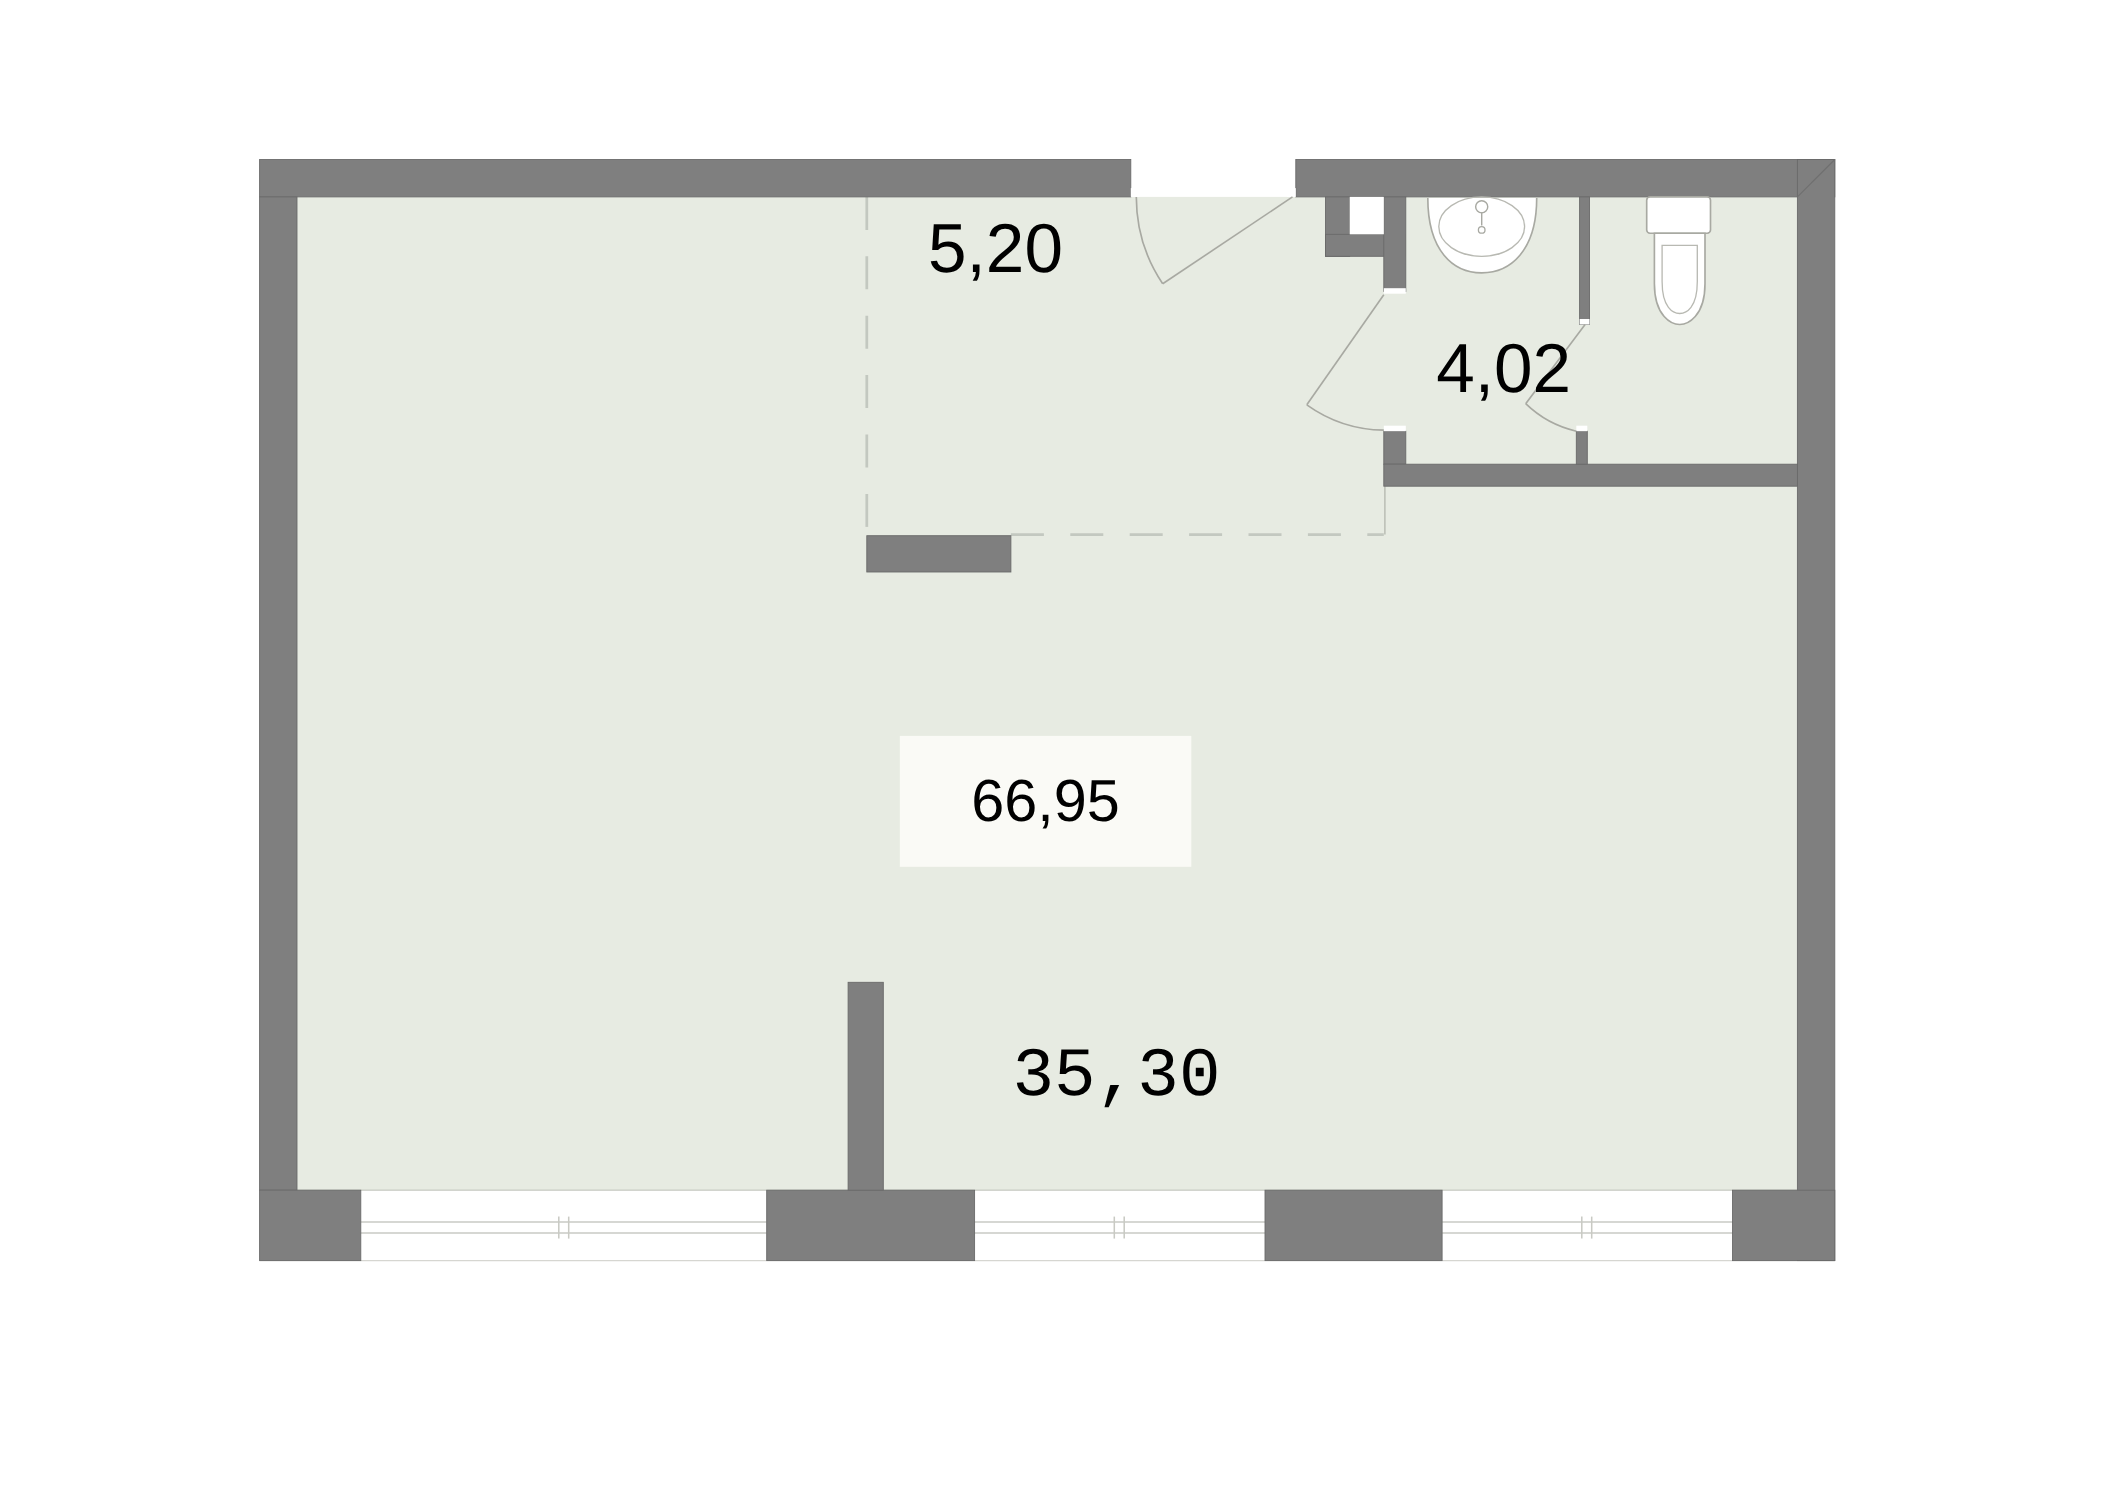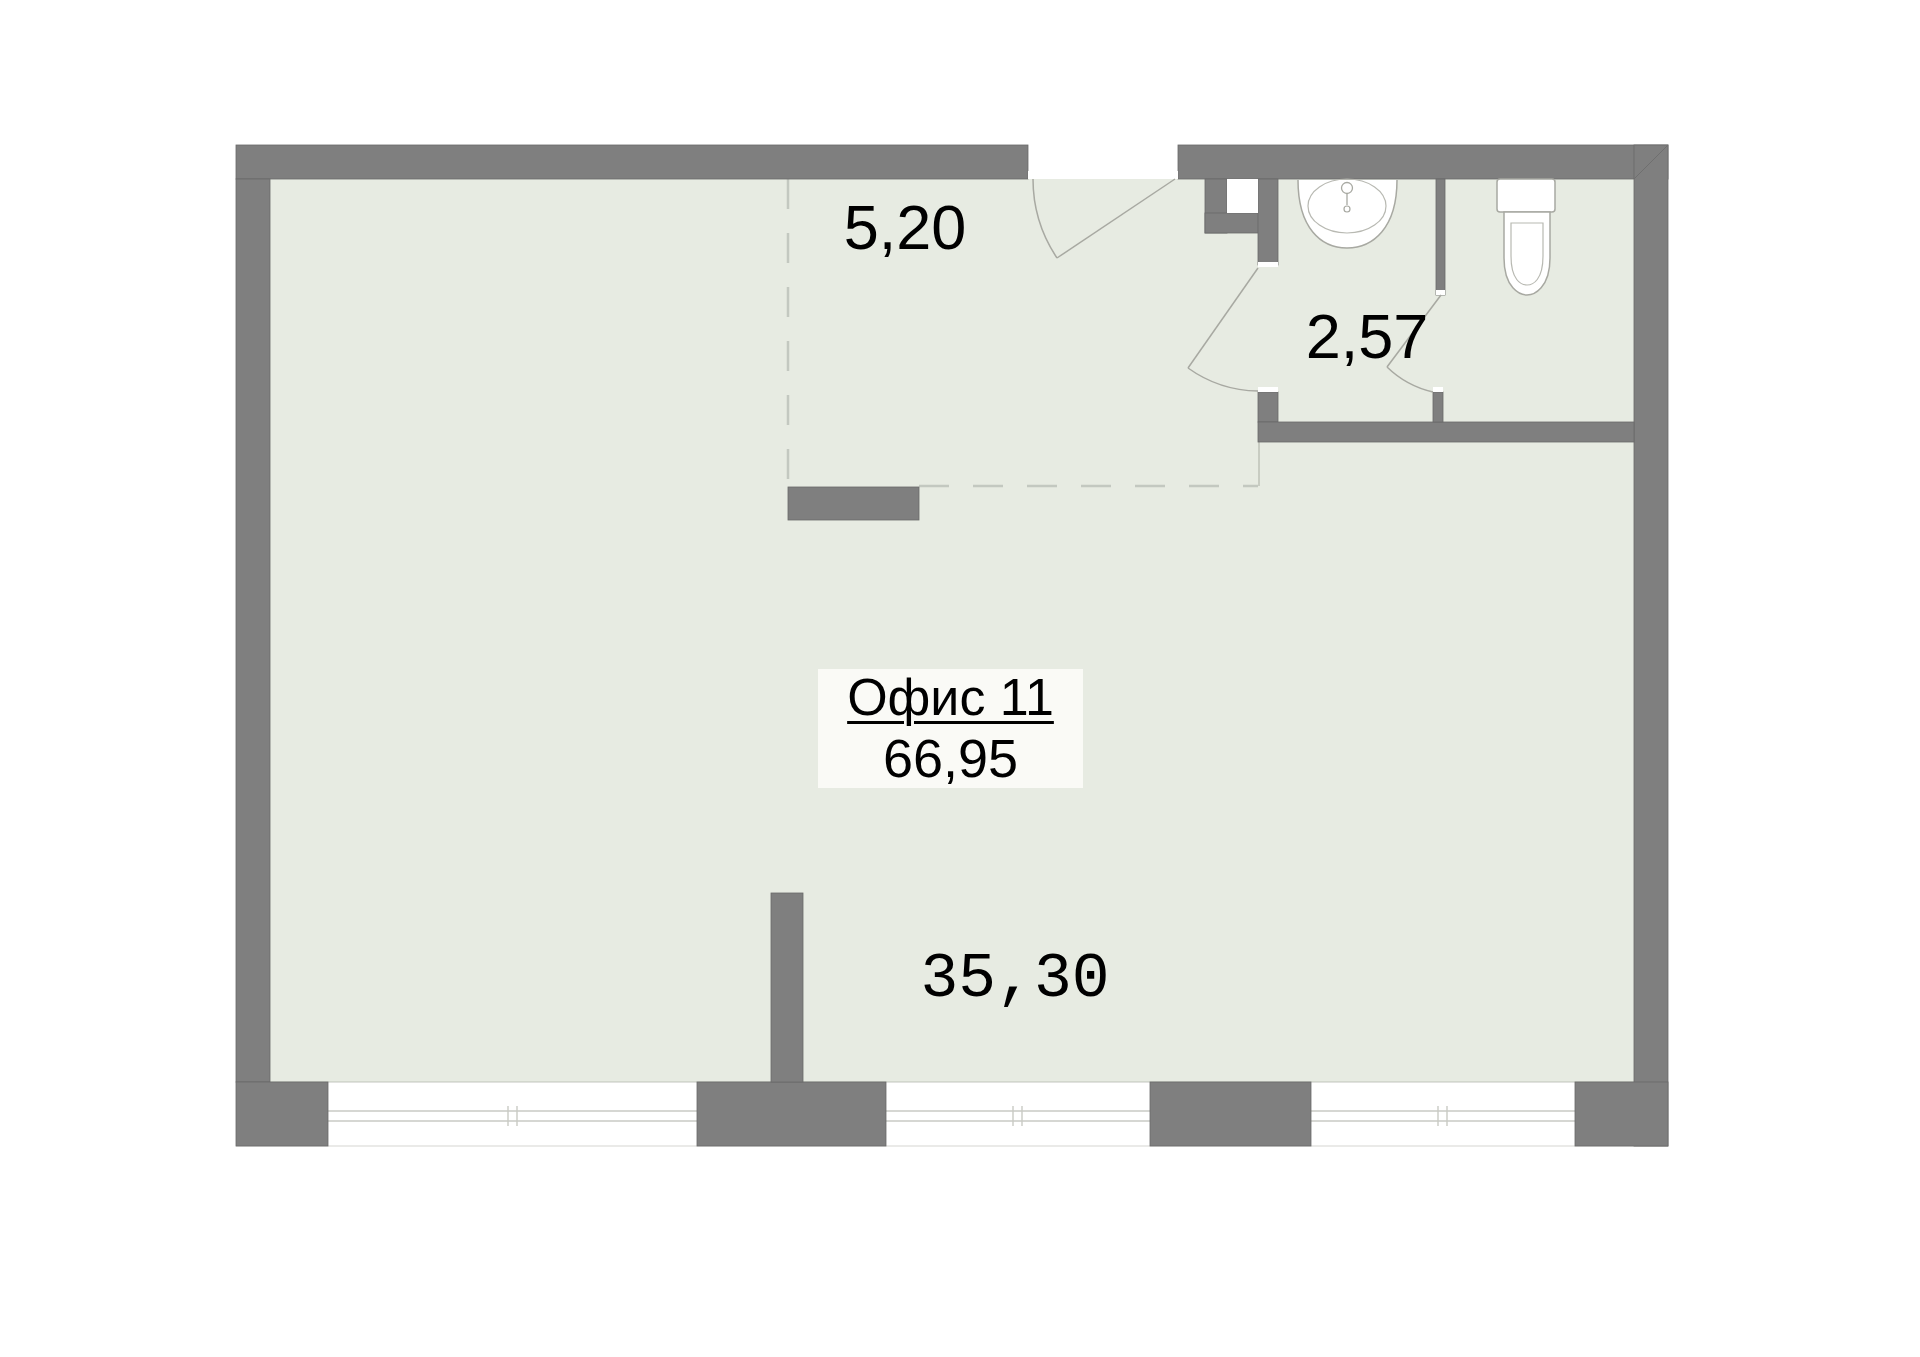--- a/index.html
+++ b/index.html
@@ -131,22 +131,21 @@
 
     <g>
       <rect x="1497" y="179" width="58" height="33" rx="3" fill="#ffffff" stroke="#a8a9a2" stroke-width="1.5"></rect>
       <path d="M1504,212 L1550,212 L1550,258 C1550,288 1534,295 1527,295 C1520,295 1504,288 1504,258 Z" fill="#ffffff" stroke="#a8a9a2" stroke-width="1.5"></path>
       <path d="M1511,223 L1543,223 L1543,256 C1543,280 1533,285 1527,285 C1521,285 1511,280 1511,256 Z" fill="none" stroke="#b8b9b2" stroke-width="1.2"></path>
     </g>
   </svg>
 
   <div class="label" style="left:905px;top:227px;">5,20</div>
 
-  <div class="label" style="left:1367px;top:336px;">2,57</div>
+  <div class="label" style="left:1367px;top:336px;">4,02</div>
 
   <div class="label" style="left:1015px;top:979px;font-family:Liberation Mono, monospace;">35,30</div>
 
   <div class="office-box">
-    <div class="office-title">Офис 11</div>
     <div class="office-area">66,95</div>
   </div>
 
 </div>
 
 </body></html>

